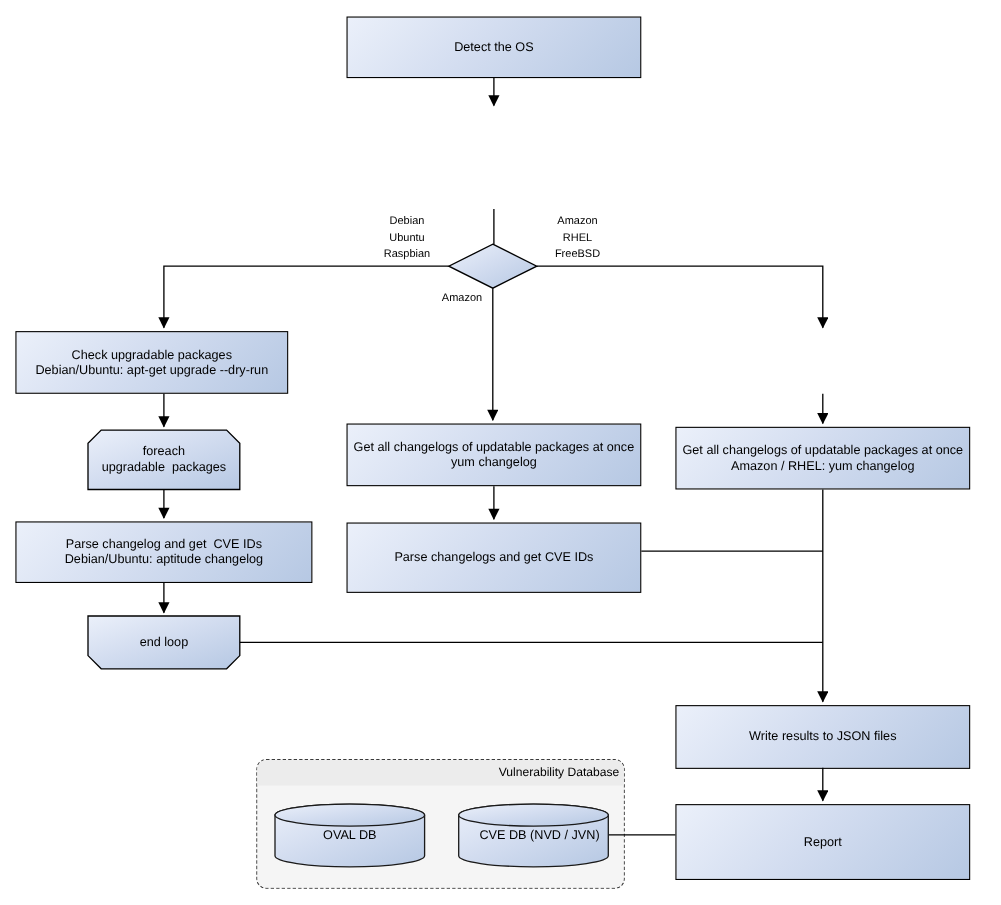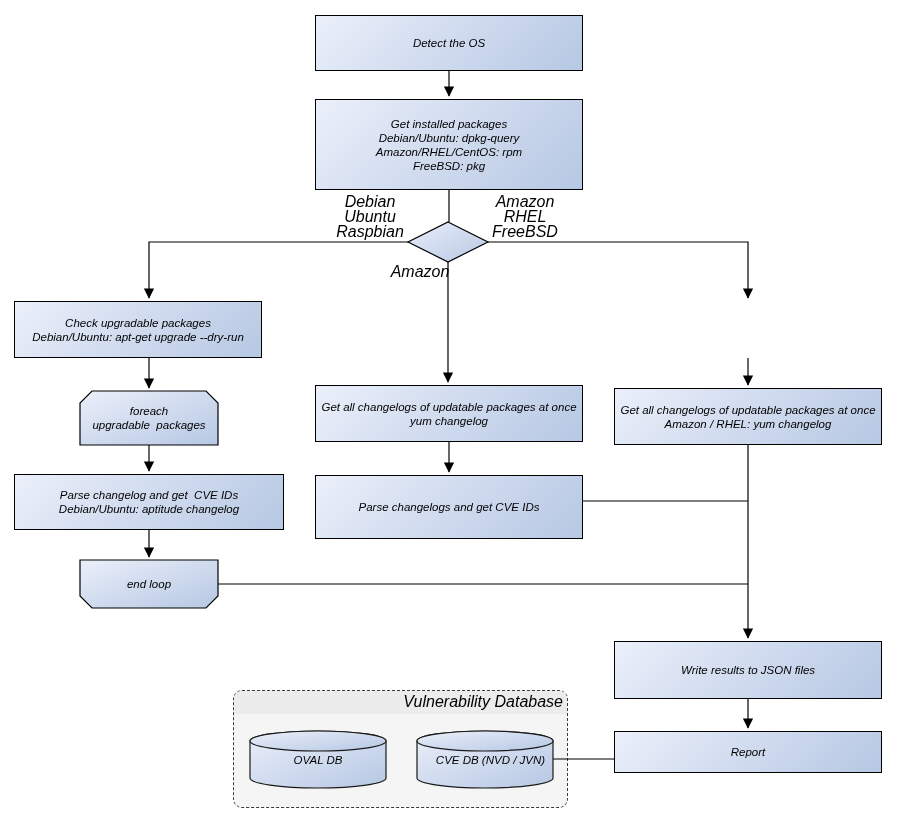--- a/index.html
+++ b/index.html
@@ -8,61 +8,61 @@
     width: 910px;
     height: 823px;
     background: #ffffff;
     font-family: "Liberation Sans", sans-serif;
     color: #000;
     overflow: hidden;
   }
   
   .db-container { position: absolute; z-index: 0; }
   svg.wires     { position: absolute; left: 0; top: 0; z-index: 1; }
-  .node, .shape-label, .edge-label, .db-title { position: absolute; z-index: 2; font-style: italic; }
+  .node, .shape-label, .edge-label, .db-title { position: absolute; z-index: 2; }
 
   .node {
     box-sizing: border-box;
     background: linear-gradient(135deg, #ebf0fa 0%, #d3ddf0 45%, #b6c8e3 100%);
     border: 1px solid #000;
     display: flex; align-items: center; justify-content: center;
   }
   .node span, .shape-label span {
     white-space: pre;
     text-align: center;
     font-size: 11.5px;
     line-height: 14px;
     flex-shrink: 0;
   }
   .shape-label {
     display: flex; align-items: center; justify-content: center;
     background: transparent; border: none;
   }
   .edge-label {
-    font-size: 16px;
+    font-size: 10px;
     line-height: 15px;
     text-align: center;
     white-space: pre;
   }
   .db-container {
     box-sizing: border-box;
     left: 233px; top: 690px; width: 335px; height: 118px;
     background: #f5f5f5;
     border: 1.4px dashed #3a3a3a;
     border-radius: 9px;
   }
   .db-header {
     position: absolute; left: 0; top: 0; right: 0; height: 23px;
     background: #ececec;
     border-radius: 8px 8px 0 0;
   }
   .db-title {
     left: 233px; top: 692px; width: 330px; height: 20px;
     text-align: right;
-    font-size: 16px;
+    font-size: 11px;
     line-height: 20px;
     padding-right: 2px;
   }
   .cyl-label {
     font-size: 11.5px;
   }
 </style>
 </head>
 <body>
 
@@ -114,26 +114,20 @@
     <g stroke="#1a1a1a" stroke-width="1.2">
       <path d="M417,741 A68 10 0 0 1 553,741 L553,778 A68 10 0 0 1 417,778 Z" fill="url(#nodeGrad)"></path>
       <ellipse cx="485" cy="741" rx="68" ry="10" fill="url(#nodeGrad)"></ellipse>
     </g>
   </svg>
 
   <div class="node" style="left:315px;top:15px;width:268px;height:56px">
     <span>Detect the OS</span>
   </div>
 
-  <div class="node" style="left:315px;top:99px;width:268px;height:91px">
-    <span>Get installed packages
-Debian/Ubuntu: dpkg-query
-Amazon/RHEL/CentOS: rpm
-FreeBSD: pkg</span>
-  </div>
 
   <div class="node" style="left:14px;top:301px;width:248px;height:57px">
     <span>Check upgradable packages
 Debian/Ubuntu: apt-get upgrade --dry-run</span>
   </div>
 
   <div class="node" style="left:14px;top:474px;width:270px;height:56px">
     <span>Parse changelog and get  CVE IDs
 Debian/Ubuntu: aptitude changelog</span>
   </div>
@@ -150,21 +144,21 @@
 
   <div class="node" style="left:614px;top:388px;width:268px;height:57px">
     <span>Get all changelogs of updatable packages at once
 Amazon / RHEL: yum changelog</span>
   </div>
 
   <div class="node" style="left:614px;top:641px;width:268px;height:58px">
     <span>Write results to JSON files</span>
   </div>
 
-  <div class="node" style="left:614px;top:731px;width:268px;height:42px">
+  <div class="node" style="left:614px;top:731px;width:268px;height:69px">
     <span>Report</span>
   </div>
 
   <div class="shape-label" style="left:80px;top:560px;width:138px;height:48px">
     <span>end loop</span>
   </div>
   <div class="shape-label" style="left:80px;top:391px;width:138px;height:54px">
     <span>foreach
 upgradable  packages</span>
   </div>

